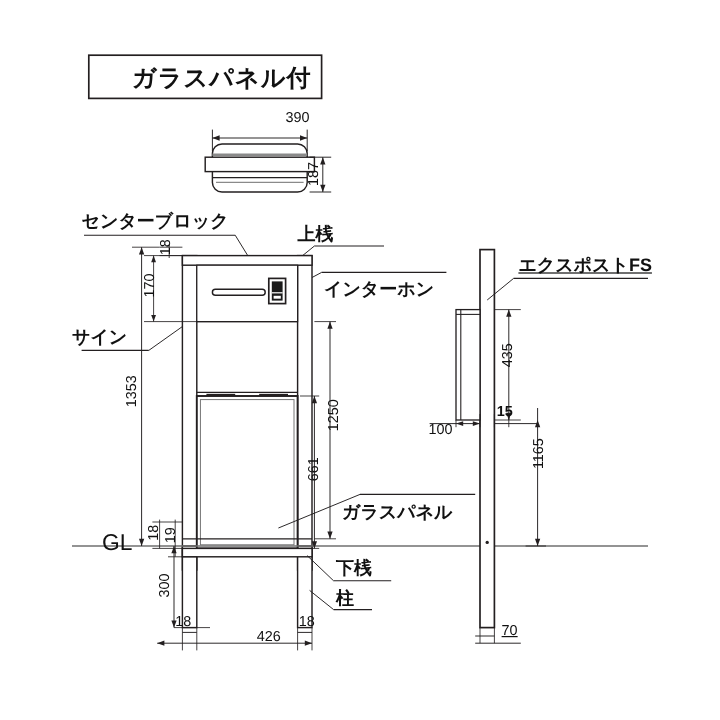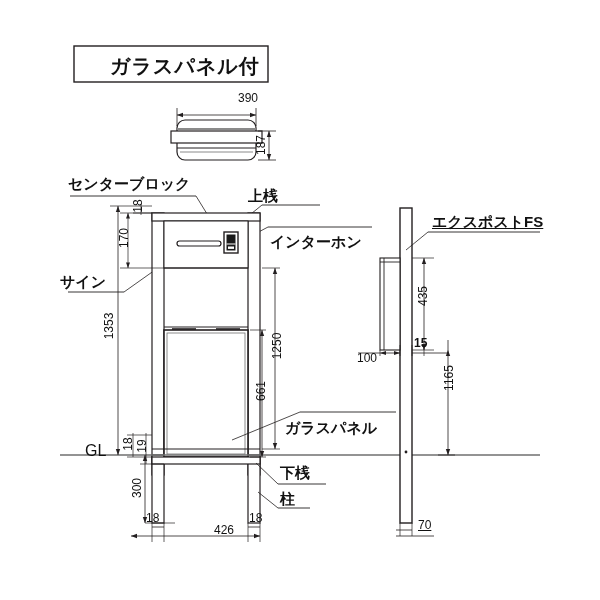--- a/index.html
+++ b/index.html
@@ -19,21 +19,21 @@
     white-space:nowrap;
     line-height:1;
   }
   .dim{font-size:12px;letter-spacing:0px;}
   .dimv{
     transform-origin:center center;
     transform:rotate(-90deg);
   }
   .name{font-size:15px;font-weight:600;}
   .title-text{font-size:20px;font-weight:700;letter-spacing:1px;}
-  .gl{font-size:16px;}
+  .gl{font-size:19px;}
 </style>
 </head>
 <body>
 
 <svg id="drawing" viewBox="0 0 600 600">
 
   <rect x="74" y="46" width="194" height="36" fill="#ffffff" stroke="#231f20" stroke-width="1.4"></rect>
 
   <line x1="177" y1="108" x2="177" y2="126" stroke="#231f20" stroke-width="0.8"></line>
   <line x1="256" y1="108" x2="256" y2="126" stroke="#231f20" stroke-width="0.8"></line>

